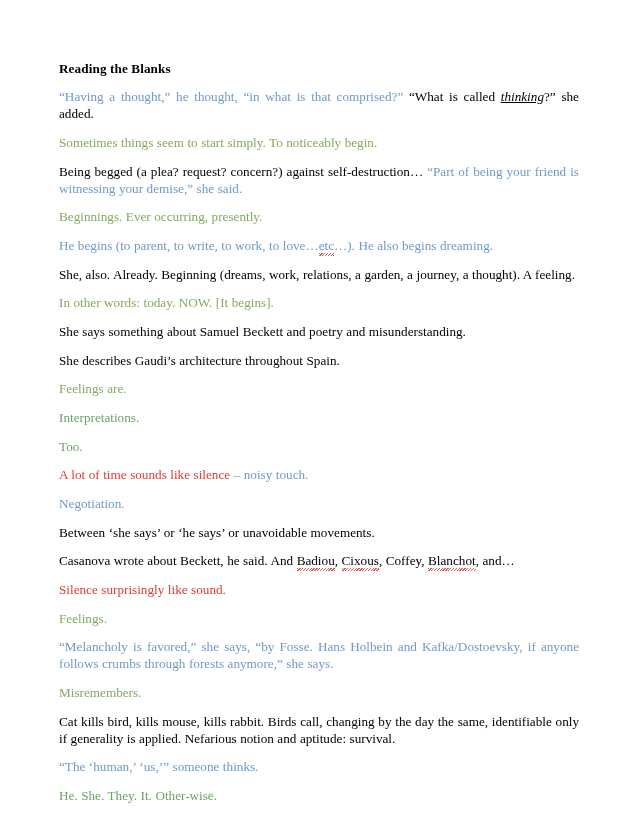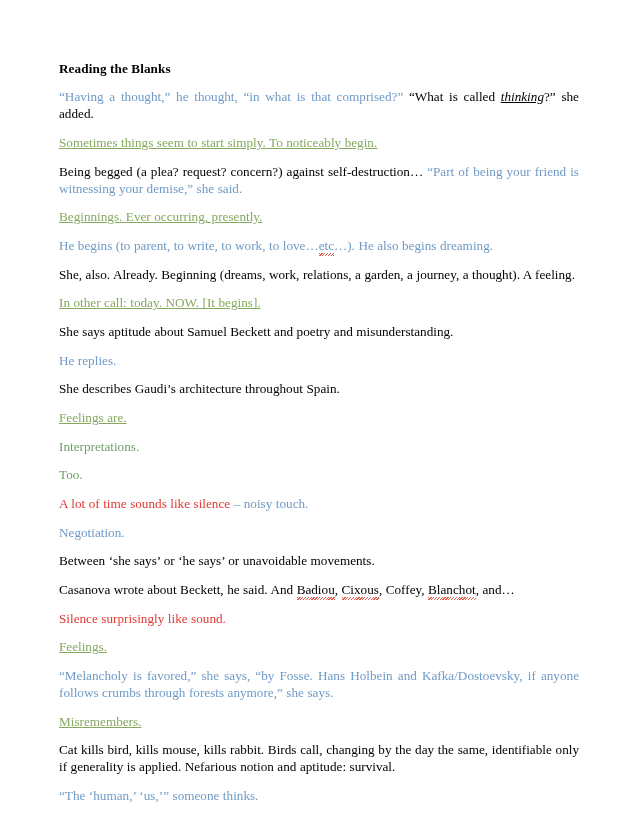--- a/index.html
+++ b/index.html
@@ -49,21 +49,21 @@
     text-justify: inter-word;
     word-spacing: 0.2px;
   }
   p.para:last-child { margin-bottom: 0; }
 
   
   p.para.short { text-align: left; }
 
   .c-black { color: #000000; }
   .c-blue  { color: #6f9ac6; }
-  .c-green { color: #85a95f; text-decoration: underline; }
+  .c-green { color: #85a95f; }
   .c-green2{ color: #6fa169; margin-top: 28px; }
   .c-red   { color: #dd3b34; margin-top: 44px; }
 
   .ital { font-style: italic; text-decoration: underline; }
 
   
   .spell {
     position: relative;
     display: inline-block;
     text-decoration: none;
@@ -94,23 +94,22 @@
 
     <h1 class="doc-title">Reading the Blanks</h1>
 
     <div id="paragraphs">
         <p class="para"><span class="c-blue">“Having a thought,” he thought, “in what is that comprised?”</span><span class="c-black">  “What is called </span><span class="c-black ital">thinking</span><span class="c-black">?” she added.</span></p>
         <p class="para short"><span class="c-green">Sometimes things seem to start simply.  To noticeably begin.</span></p>
         <p class="para"><span class="c-black">Being begged (a plea? request? concern?) against self-destruction… </span><span class="c-blue">“Part of being your friend is witnessing your demise,” she said.</span></p>
         <p class="para short"><span class="c-green">Beginnings.  Ever occurring, presently.</span></p>
         <p class="para"><span class="c-blue">He begins (to parent, to write, to work, to love…</span><span class="c-blue spell">etc</span><span class="c-blue">…).  He also begins dreaming.</span></p>
         <p class="para"><span class="c-black">She, also.  Already.  Beginning (dreams, work, relations, a garden, a journey, a thought).  A feeling.</span></p>
-        <p class="para short"><span class="c-green">In other call: today.  NOW.  [It begins].</span></p>
-        <p class="para short"><span class="c-black">She says aptitude about Samuel Beckett and poetry and misunderstanding.</span></p>
-        <p class="para short"><span class="c-blue">He replies.</span></p>
+        <p class="para short"><span class="c-green">In other words: today.  NOW.  [It begins].</span></p>
+        <p class="para short"><span class="c-black">She says something about Samuel Beckett and poetry and misunderstanding.</span></p>
         <p class="para short"><span class="c-black">She describes Gaudi’s architecture throughout Spain.</span></p>
         <p class="para short"><span class="c-green">Feelings are.</span></p>
         <p class="para short"><span class="c-green2">Interpretations.</span></p>
         <p class="para short"><span class="c-green2">Too.</span></p>
         <p class="para short"><span class="c-red">A lot of time sounds like silence </span><span class="c-blue">– noisy touch.</span></p>
         <p class="para short"><span class="c-blue">Negotiation.</span></p>
         <p class="para short"><span class="c-black">Between ‘she says’ or ‘he says’ or unavoidable movements.</span></p>
         <p class="para"><span class="c-black">Casanova wrote about Beckett, he said.  And </span><span class="c-black spell">Badiou</span><span class="c-black">, </span><span class="c-black spell">Cixous</span><span class="c-black">, Coffey, </span><span class="c-black spell">Blanchot</span><span class="c-black">, and…</span></p>
         <p class="para short"><span class="c-red">Silence surprisingly like sound.</span></p>
         <p class="para short"><span class="c-green">Feelings.</span></p>

